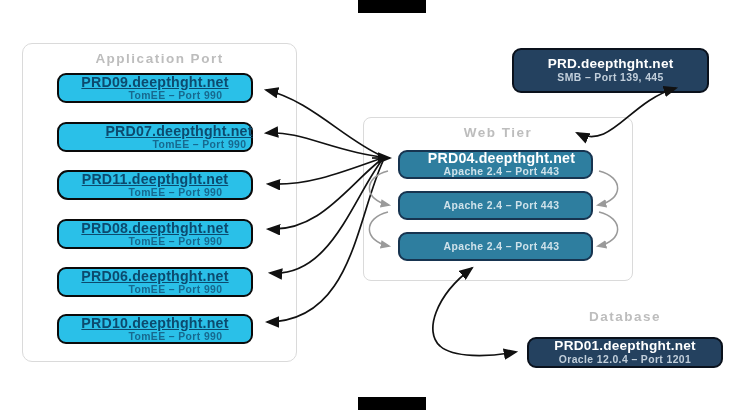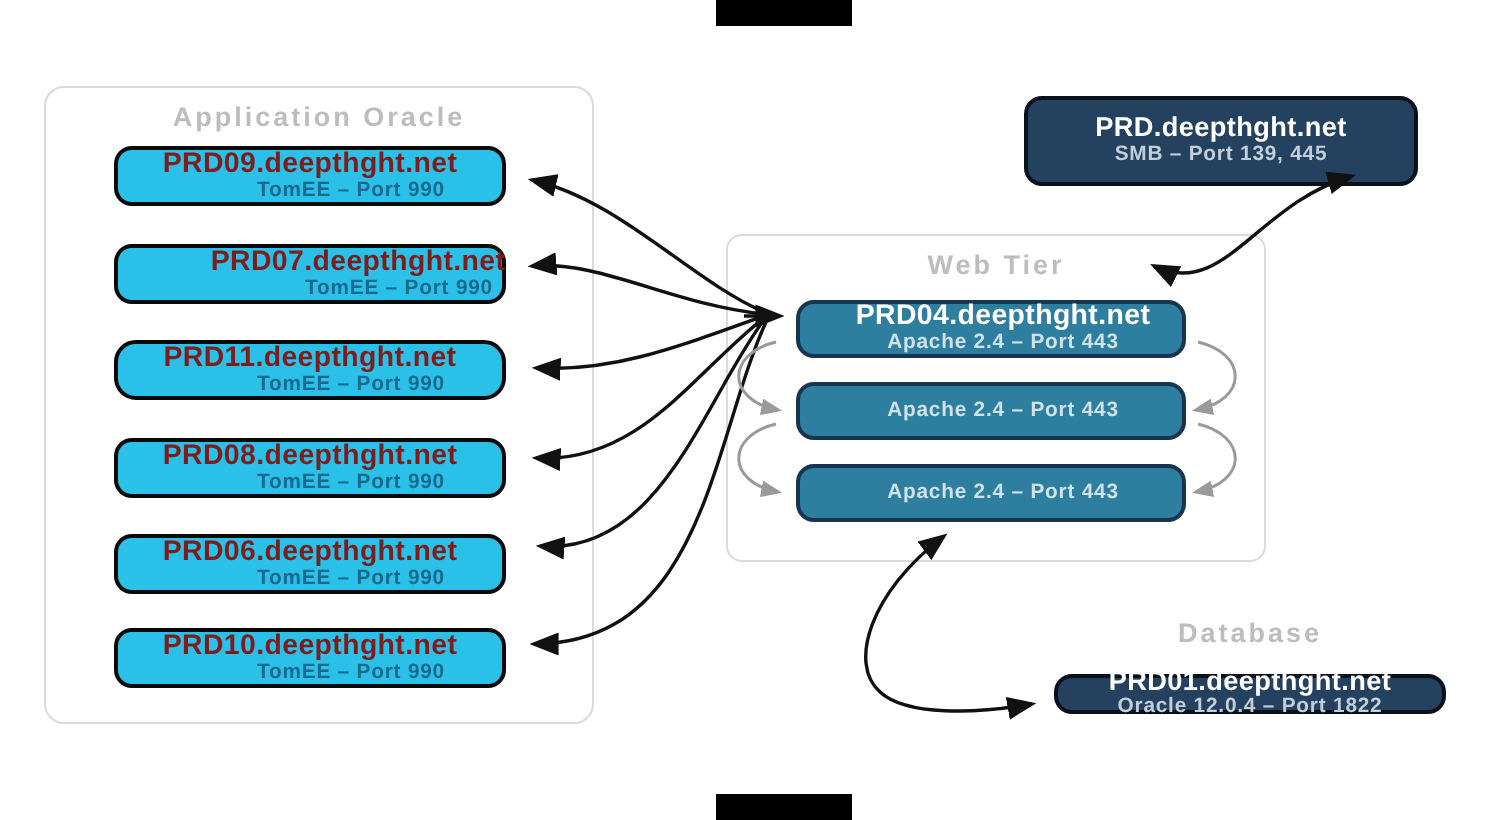--- a/index.html
+++ b/index.html
@@ -22,21 +22,21 @@
 
   .node{
     position:absolute;box-sizing:border-box;border-radius:9px;
     display:flex;flex-direction:column;justify-content:center;align-items:center;
     text-align:center;line-height:1.05;
   }
   .node .title{font-weight:700;font-size:14.2px;letter-spacing:.2px;white-space:nowrap;}
   .node .sub{font-weight:600;font-size:10.4px;letter-spacing:.4px;white-space:nowrap;margin-top:1px;}
 
   .node.cyan{background:#2ac0e8;border:2px solid #0a0a0a;}
-  .node.cyan .title{color:#7f1d1d;}
+  .node.cyan .title{color:#0c4a6e;text-decoration:underline;}
   .node.cyan .sub{color:#17698f;margin-left:41px;}
 
   .node.teal{background:#2e7e9f;border:2px solid #173450;padding-left:12px;}
   .node.teal .title{color:#ffffff;}
   .node.teal .sub{color:#cfe2ea;}
 
   .node.navy{background:#24415f;border:2px solid #0a111c;}
   .node.navy .title{color:#ffffff;font-size:13.6px;}
   .node.navy .sub{color:#c2cfdb;}
 
@@ -47,21 +47,21 @@
 </style>
 </head>
 <body>
 
 <div id="stage">
 
   <div class="bar top"></div>
   <div class="bar bottom"></div>
 
   <div class="container-box" style="left:22px;top:43px;width:275px;height:319px;"></div>
-  <div class="container-label" style="left:22px;top:51px;width:275px;">Application Oracle</div>
+  <div class="container-label" style="left:22px;top:51px;width:275px;">Application Port</div>
 
   <div class="node cyan app-node" style="top:73px;">
     <div class="title">PRD09.deepthght.net</div>
     <div class="sub">TomEE – Port 990</div>
   </div>
   <div class="node cyan app-node" style="top:122px;padding-left:48px;">
     <div class="title">PRD07.deepthght.net</div>
     <div class="sub">TomEE – Port 990</div>
   </div>
   <div class="node cyan app-node" style="top:170px;border-radius:11px;">
@@ -94,23 +94,23 @@
   <div class="node teal web-node" style="top:232px;">
     <div class="sub">Apache 2.4 – Port 443</div>
   </div>
 
   <div class="node navy" style="left:512px;top:48px;width:197px;height:45px;">
     <div class="title">PRD.deepthght.net</div>
     <div class="sub">SMB – Port 139, 445</div>
   </div>
 
   <div class="container-label" style="left:545px;top:309px;width:160px;">Database</div>
-  <div class="node navy" style="left:527px;top:337px;width:196px;height:20px;">
+  <div class="node navy" style="left:527px;top:337px;width:196px;height:31px;">
     <div class="title">PRD01.deepthght.net</div>
-    <div class="sub">Oracle 12.0.4 – Port 1822</div>
+    <div class="sub">Oracle 12.0.4 – Port 1201</div>
   </div>
 
   <svg id="arrows" width="750" height="410" viewBox="0 0 750 410">
     <defs>
       <marker id="ab" viewBox="0 0 10 8" refX="8.5" refY="4" markerWidth="8.5" markerHeight="6.8" orient="auto-start-reverse">
         <path d="M0,0 L10,4 L0,8 z" fill="#111"></path>
       </marker>
       <marker id="ag" viewBox="0 0 10 8" refX="8" refY="4" markerWidth="7" markerHeight="5.6" orient="auto-start-reverse">
         <path d="M0,0 L10,4 L0,8 z" fill="#9a9a9a"></path>
       </marker>

